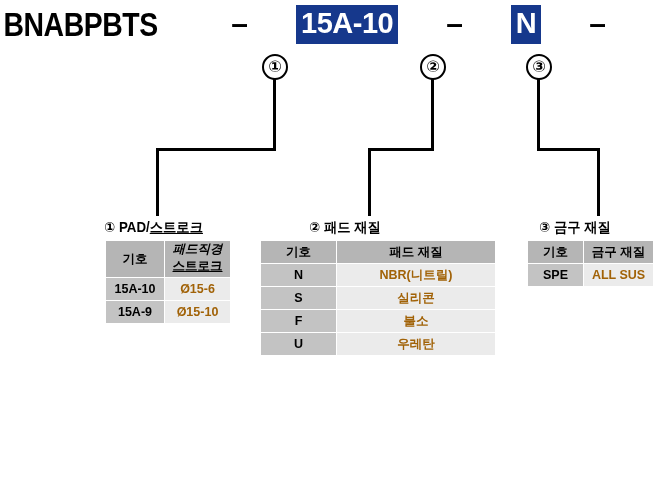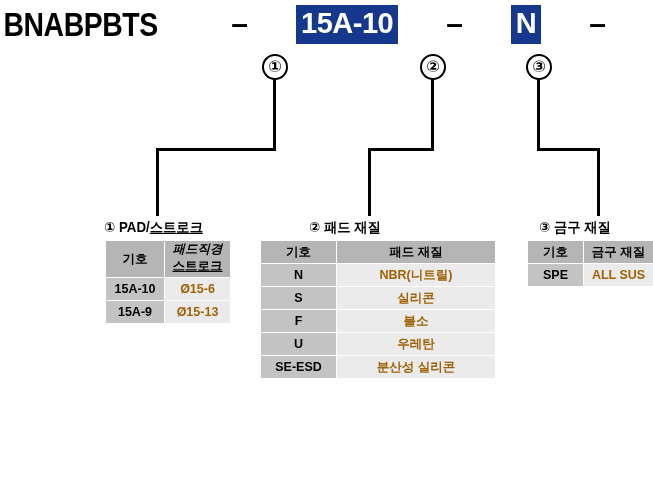--- a/index.html
+++ b/index.html
@@ -208,21 +208,21 @@
         </th>
       </tr>
     </thead>
     <tbody>
       <tr>
         <td class="sym-gray">15A-10</td>
         <td class="val-light">Ø15-6</td>
       </tr>
       <tr>
         <td class="sym-gray">15A-9</td>
-        <td class="val-light">Ø15-13</td>
+        <td class="val-light">Ø15-10</td>
       </tr>
     </tbody>
   </table>
 
   <div class="sec-title" style="left:309px; top:219px;">② 패드 재질</div>
 
   <table class="spec" style="left:260px; top:240px; width:235px;">
     <colgroup>
         <col style="width:76px">
         <col style="width:159px">
@@ -243,24 +243,20 @@
         <td class="val-light val-left">실리콘</td>
       </tr>
       <tr>
         <td class="sym-gray">F</td>
         <td class="val-light val-left">불소</td>
       </tr>
       <tr>
         <td class="sym-gray">U</td>
         <td class="val-light val-left">우레탄</td>
       </tr>
-      <tr>
-        <td class="sym-gray">SE-ESD</td>
-        <td class="val-light val-left">분산성 실리콘</td>
-      </tr>
     </tbody>
   </table>
 
   <div class="sec-title" style="left:539px; top:219px;">③ 금구 재질</div>
 
   <table class="spec" style="left:527px; top:240px; width:126px;">
     <colgroup>
         <col style="width:56px">
         <col style="width:70px">
       </colgroup>

